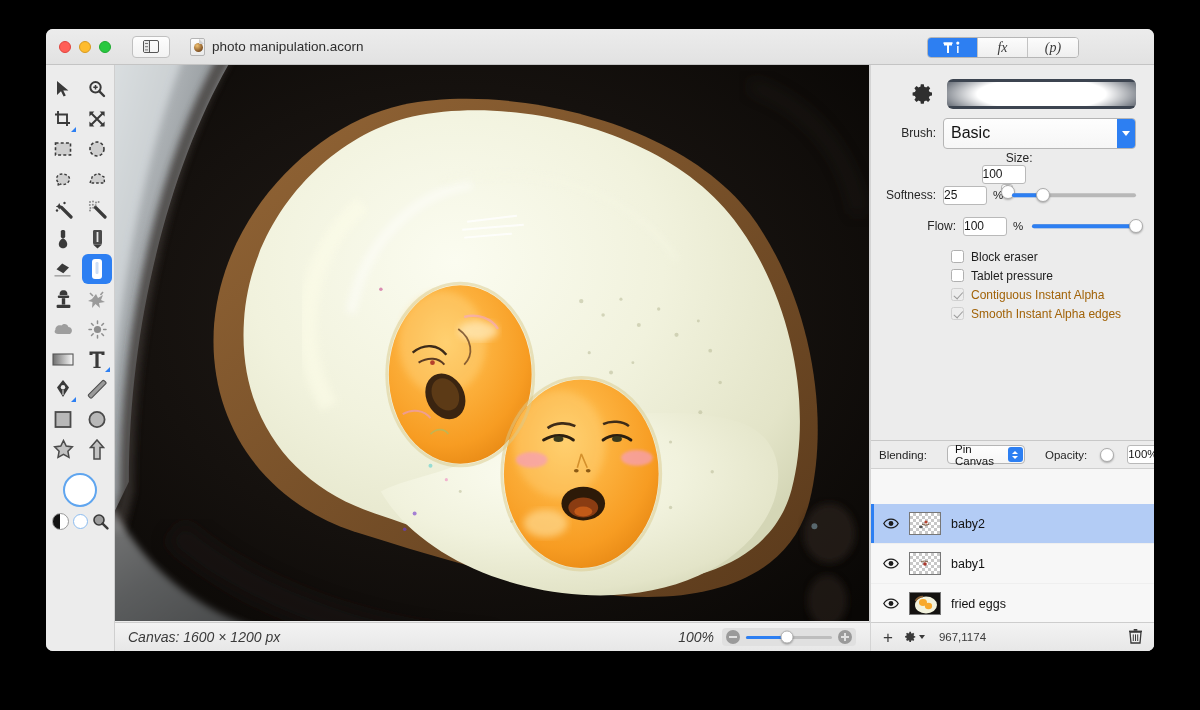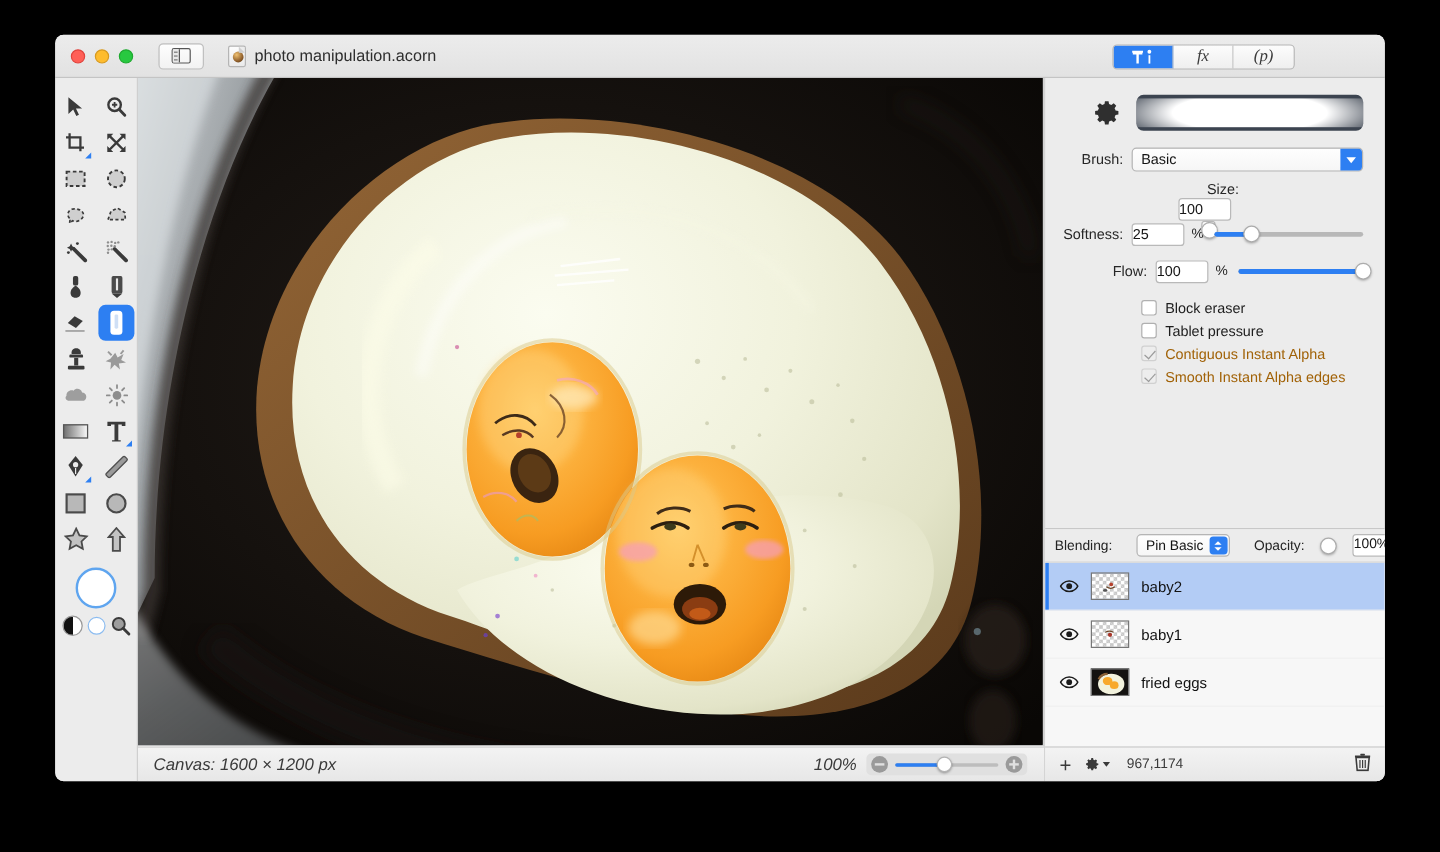--- a/index.html
+++ b/index.html
@@ -177,24 +177,24 @@
 
   .frow { display: flex; align-items: center; height: 26px; padding: 0 18px 0 0; }
   .flabel { width: 72px; text-align: right; font-size: 12px; color: #262626; padding-right: 7px; }
   .fld {
     width: 44px; height: 19px; background: #fff; border: 1px solid #b9b9b9; border-radius: 3px;
     font-size: 12px; color: #161616; text-align: left; padding-right: 7px; line-height: 17px;
   }
   .pct { font-size: 11.5px; color: #262626; margin-left: 6px; width: 11px; }
 
   .popup {
-    flex: 1; height: 20px; background: linear-gradient(#fefefe,#f6f6f6);
+    flex: 1; height: 31px; background: linear-gradient(#fefefe,#f6f6f6);
     border: 1px solid #b5b5b5; border-radius: 4px;
     display: flex; align-items: center; position: relative;
-    font-size: 12px; color: #131313; padding-left: 7px;
+    font-size: 16px; color: #131313; padding-left: 7px;
   }
   .popup .arrow-btn {
     position: absolute; right: 0; top: 0; bottom: 0; width: 18px;
     background: #2d7ff2; border-radius: 0 3px 3px 0;
     display: flex; align-items: center; justify-content: center;
   }
   .chev { width:0;height:0;border-left:4px solid transparent;border-right:4px solid transparent;border-top:5px solid #fff; }
 
   .stepper { width: 12px; height: 19px; margin-left: 7px; border: 1px solid #b9b9b9;
              border-radius: 3px; background: linear-gradient(#fff,#f4f4f4);
@@ -243,21 +243,21 @@
   .cd { width:0;height:0;border-left:3px solid transparent;border-right:3px solid transparent;border-top:3.4px solid #fff; }
   .op-slider { width: 60px; height: 14px; position: relative; }
   .opval { width: 38px; height: 19px; background:#fff; border:1px solid #b9b9b9; border-radius:3px;
            font-size: 11.5px; text-align:center; line-height:17px; color:#161616; }
 
   .layer-list { flex: 1; background: #f7f7f7; overflow: hidden; }
   .layer-row {
     height: 40px; display: flex; align-items: center; padding-left: 12px; gap: 10px;
     border-bottom: 1px solid #efefef; position: relative;
   }
-  .layer-row.sel { background: #b3ccf5; }
+  .layer-row.sel { background: #b3ccf5; margin-top: 35px; }
   .layer-row.sel:before { content:""; position:absolute; left:0; top:0; bottom:0; width:3px; background:#2d7ff2; }
   .eye { width: 16px; height: 11px; flex: 0 0 16px; }
   .thumb {
     width: 32px; height: 23px; border: 1px solid #777; flex: 0 0 32px;
     background-image:
       linear-gradient(45deg, #c8c8c8 25%, transparent 25%, transparent 75%, #c8c8c8 75%),
       linear-gradient(45deg, #c8c8c8 25%, #fff 25%, #fff 75%, #c8c8c8 75%);
     background-size: 6px 6px;
     background-position: 0 0, 3px 3px;
     position: relative; overflow:hidden;
@@ -791,21 +791,21 @@
             <div class="cbox dim checked"></div>
             <div class="cblabel dim">Smooth Instant Alpha edges</div>
           </div>
         </div>
 
         <div class="layers">
 
           <div class="layer-head">
             <div class="lh-label">Blending:</div>
             <div class="blend-popup">
-              <span>Pin Basic</span>
+              <span>Pin Canvas</span>
               <span class="arrow-btn2">
                 <i class="cu"></i>
                   <i class="cd"></i>
               </span>
             </div>
             <div class="lh-label">Opacity:</div>
             <div class="op-slider">
               <div class="strack">
                 <div class="sfill" style="width:100%"></div>
               </div>

